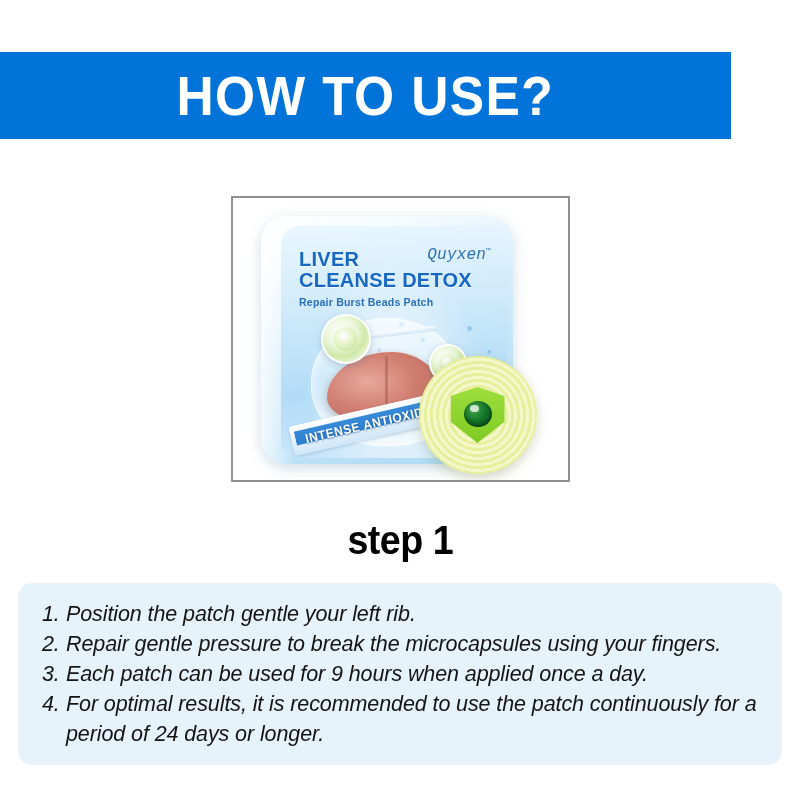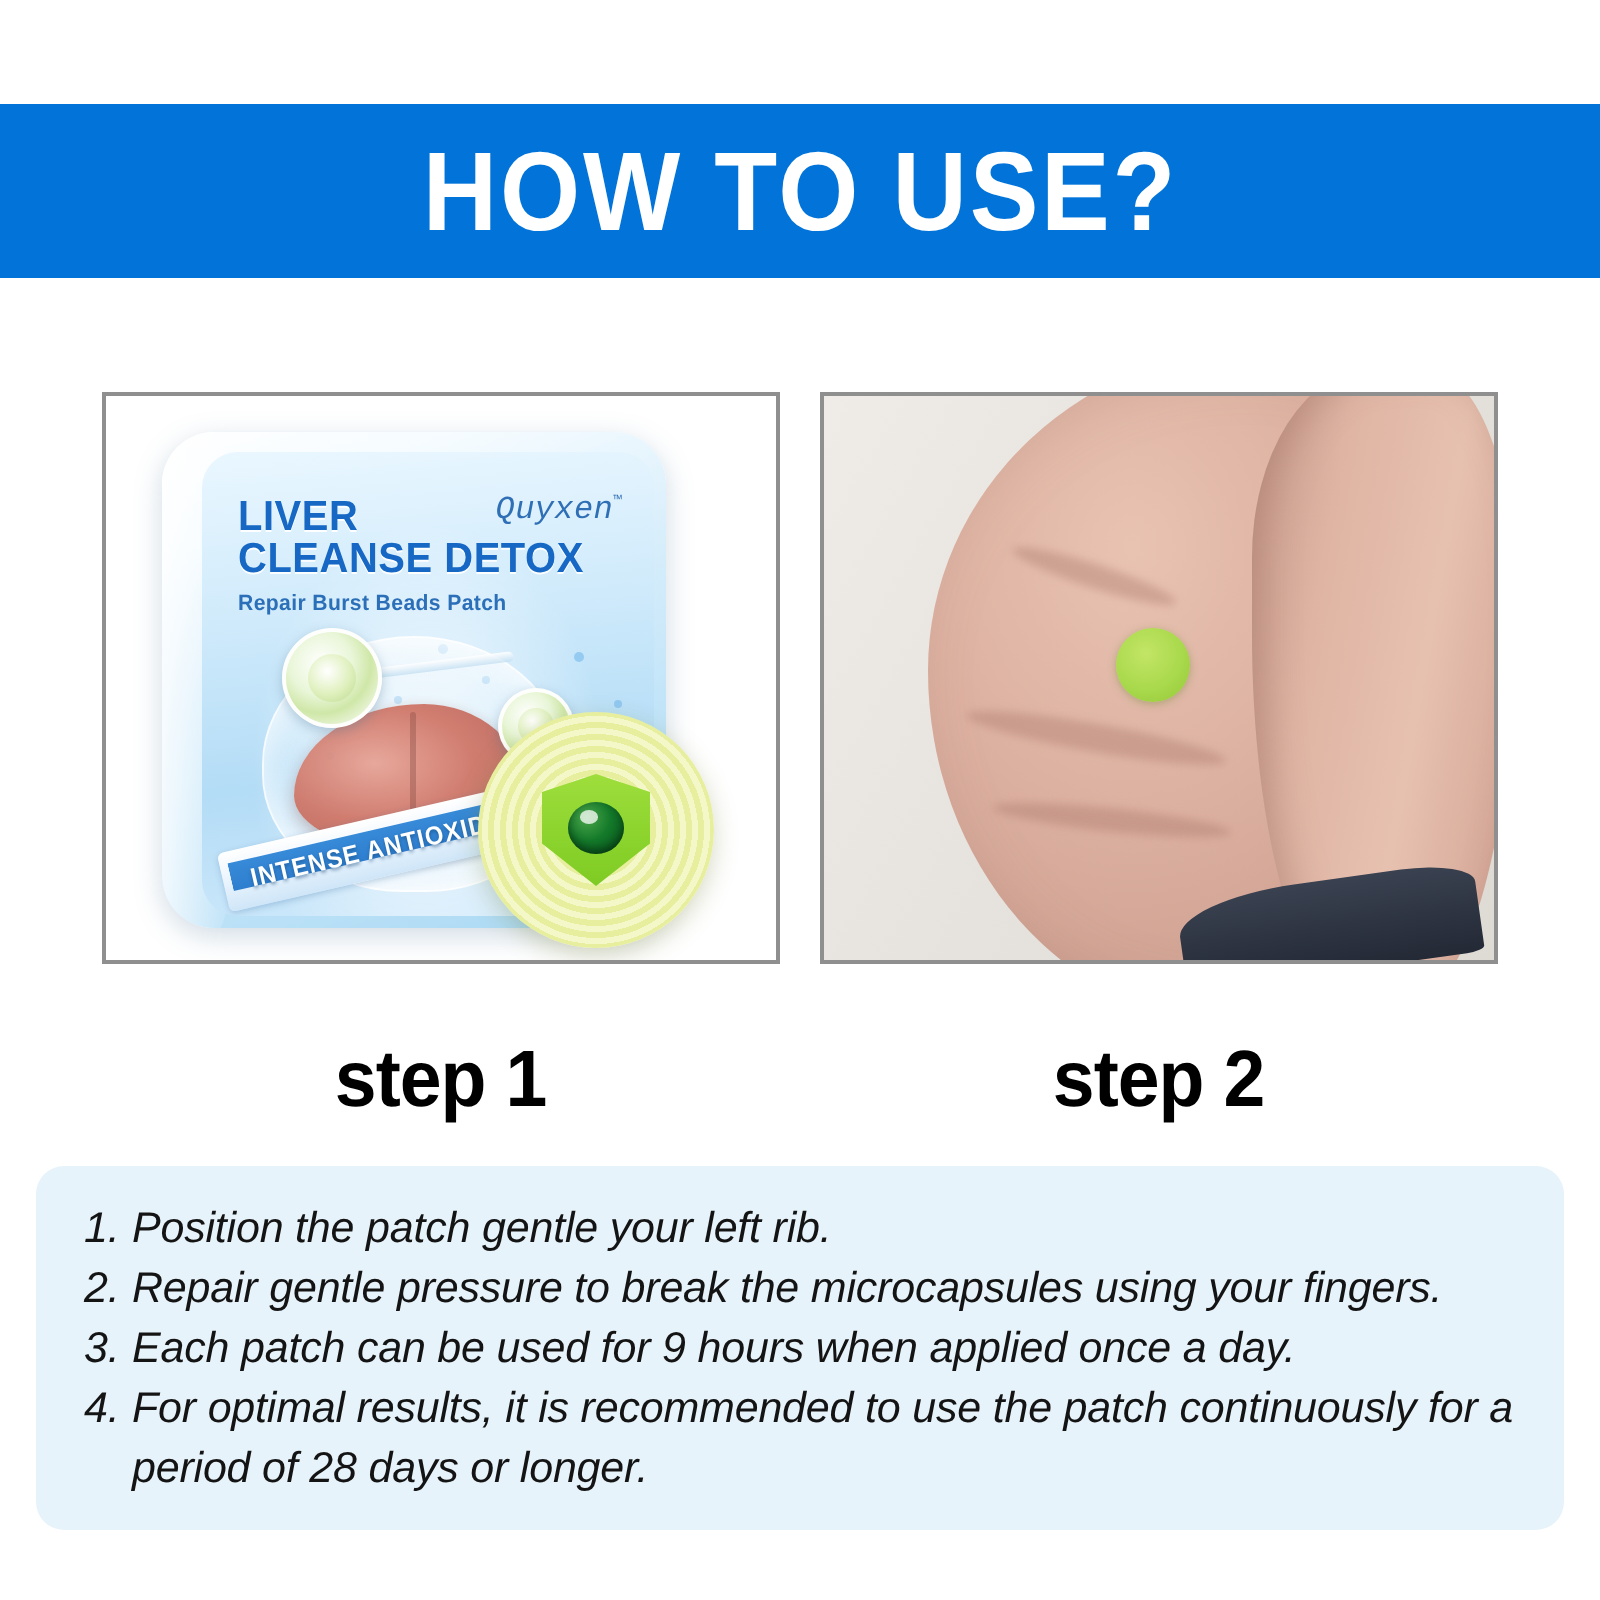--- a/index.html
+++ b/index.html
@@ -14,21 +14,21 @@
     overflow: hidden;
     font-family: "Liberation Sans", sans-serif;
     -webkit-font-smoothing: antialiased;
   }
 
   
   .banner {
     position: absolute;
     left: 0;
     top: 52px;
-    width: 800px;
+    width: 731px;
     height: 87px;
     background: #0274D9;
     display: flex;
     align-items: center;
     justify-content: center;
   }
   .banner-title {
     color: #ffffff;
     font-family: "Liberation Sans Narrow", "Liberation Sans", sans-serif;
     font-size: 56px;
@@ -437,49 +437,35 @@
 
         <div class="patch-front">
           <div class="patch-shield"></div>
           <div class="patch-gel"></div>
         </div>
       </div>
     </div>
     <div class="step-label">step 1</div>
   </div>
 
-  <div class="step-col">
-    <div class="photo-frame">
-      <div class="body-scene">
-        <div class="body-torso"></div>
-        <div class="body-arm"></div>
-        <div class="body-crease" style="left:92px;top:84px;width:86px;height:12px;transform:rotate(18deg);"></div>
-        <div class="body-crease" style="left:70px;top:164px;width:132px;height:14px;transform:rotate(10deg);"></div>
-        <div class="body-crease" style="left:84px;top:206px;width:120px;height:12px;transform:rotate(6deg);"></div>
-        <div class="body-waistband"></div>
-        <div class="applied-patch"></div>
-      </div>
-    </div>
-    <div class="step-label">step 2</div>
-  </div>
 
 </div>
 
 <div class="instructions">
   <ul class="instr-list">
     <li class="instr-item">
       <span class="instr-num">1.</span>
       <span class="instr-text">Position the patch gentle your left rib.</span>
     </li>
     <li class="instr-item">
       <span class="instr-num">2.</span>
       <span class="instr-text">Repair gentle pressure to break the microcapsules using your fingers.</span>
     </li>
     <li class="instr-item">
       <span class="instr-num">3.</span>
       <span class="instr-text">Each patch can be used for 9 hours when applied once a day.</span>
     </li>
     <li class="instr-item">
       <span class="instr-num">4.</span>
-      <span class="instr-text">For optimal results, it is recommended to use the patch continuously for a period of 28 days or longer.</span>
+      <span class="instr-text">For optimal results, it is recommended to use the patch continuously for a period of 24 days or longer.</span>
     </li>
   </ul>
 </div>
 
 </body></html>

